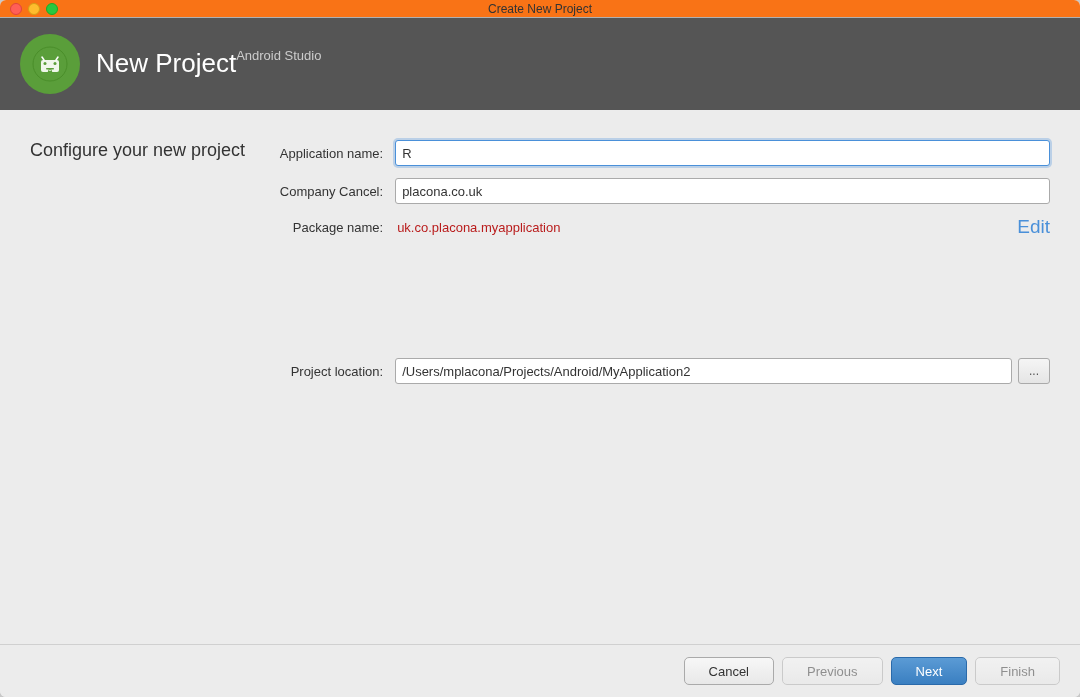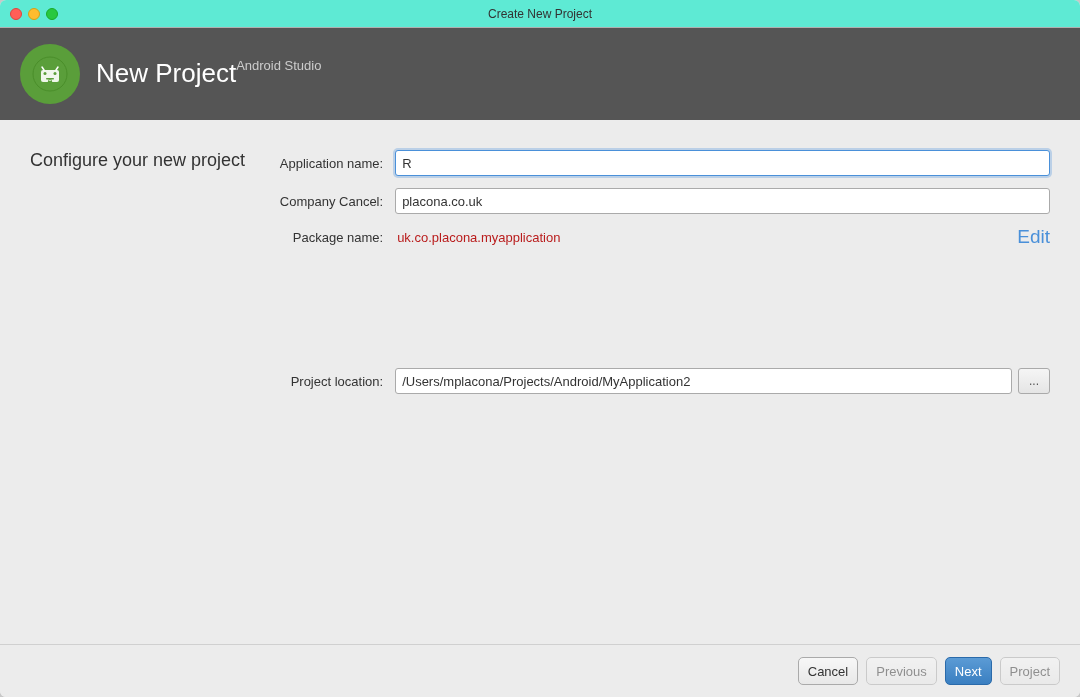--- a/index.html
+++ b/index.html
@@ -21,22 +21,22 @@
       width: 1080px;
       height: 697px;
       background: #ececec;
       border-radius: 6px;
       overflow: hidden;
       display: flex;
       flex-direction: column;
     }
 
     .title-bar {
-      height: 28px;
-      background: #5eead4;
+      height: 18px;
+      background: #f97316;
       display: flex;
       align-items: center;
       padding: 0 10px;
       border-bottom: 1px solid #b0b0b0;
       flex-shrink: 0;
       position: relative;
     }
 
     .title-bar-title {
       position: absolute;
@@ -206,21 +206,21 @@
       padding: 12px 20px;
       display: flex;
       justify-content: flex-end;
       align-items: center;
       gap: 8px;
       flex-shrink: 0;
     }
 
     .btn {
       height: 28px;
-      padding: 0 9px;
+      padding: 0 24px;
       border-radius: 5px;
       font-size: 13px;
       cursor: pointer;
       border: 1px solid;
       font-family: inherit;
     }
 
     .btn-default {
       background: linear-gradient(to bottom, #f7f7f7, #e8e8e8);
       border-color: #aaaaaa;
@@ -303,15 +303,15 @@
         <input type="text" class="form-input" value="/Users/mplacona/Projects/Android/MyApplication2" style="">
         <button class="browse-button">...</button>
       </div>
     </div>
   </div>
 
   <div class="footer">
     <button class="btn btn-default">Cancel</button>
     <button class="btn btn-default" disabled="">Previous</button>
     <button class="btn btn-primary">Next</button>
-    <button class="btn btn-default" disabled="">Project</button>
+    <button class="btn btn-default" disabled="">Finish</button>
   </div>
 </div>
 
 </body></html>

